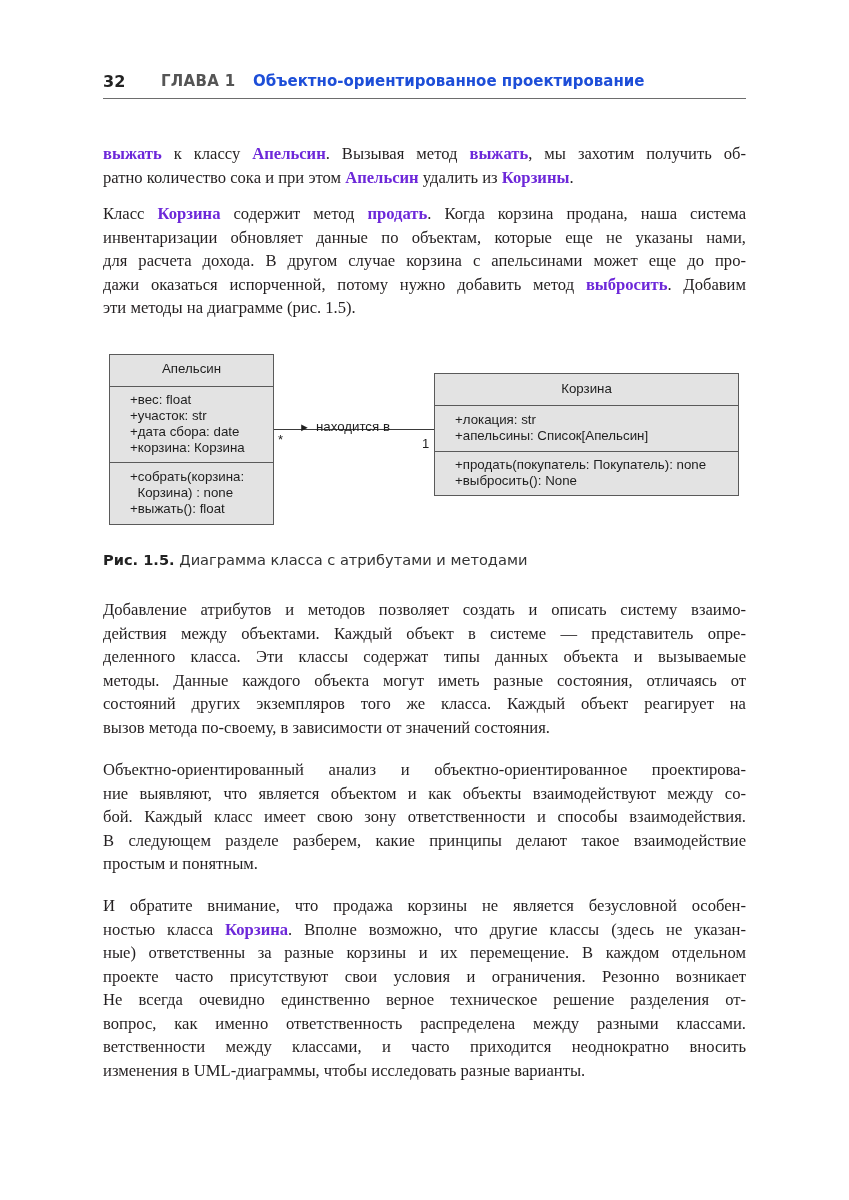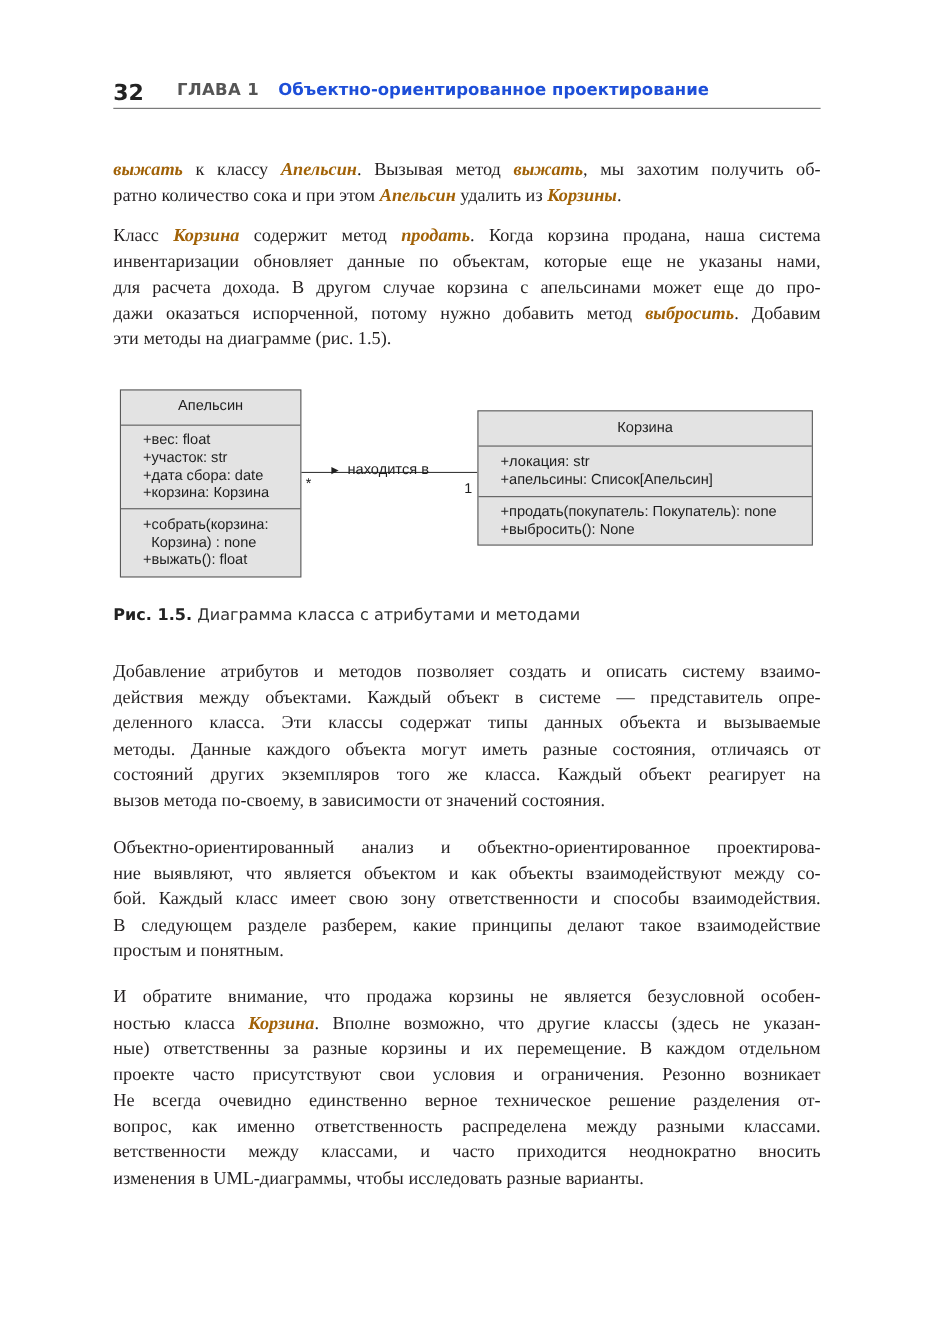--- a/index.html
+++ b/index.html
@@ -10,34 +10,34 @@
     overflow: hidden;
     color: #231f20;
   }
   .page-header {
     position: absolute; left: 103px; top: 68px; width: 643px; height: 30px;
     font-family: "DejaVu Sans", sans-serif;
     font-size: 15px;
     color: #333;
     border-bottom: 1.5px solid #6d6d6d;
   }
-  .page-header .num { position: absolute; left: 0; top: 4px; font-weight: bold; color: #222; font-size: 20px; }
+  .page-header .num { position: absolute; left: 0; top: 4px; font-weight: bold; color: #222; font-size: 16px; }
   .page-header .chap { position: absolute; left: 58px; top: 4px; color: #555; font-weight: bold; letter-spacing: 0.3px; }
   .page-header .title { position: absolute; left: 150px; top: 4px; color: #1d4ed8; font-weight: bold; }
 
   .para {
     position: absolute; left: 103px; width: 643px;
     font-family: "Liberation Serif", "DejaVu Serif", serif;
     font-size: 16.6px;
     line-height: 23.5px;
     text-align: justify;
     color: #231f20;
     margin: 0;
   }
-  .para b { font-weight: bold; color: #a16207; font-style: italic; }
+  .para b { font-weight: bold; color: #6d28d9; }
   .line { display: block; text-align: justify; text-align-last: justify; white-space: nowrap; }
   .line.last { text-align-last: left; }
 
   
   .uml-box {
     position: absolute;
     background: #e3e3e3;
     border: 1.3px solid #5a5a5a;
     font-family: "Liberation Sans", "DejaVu Sans", sans-serif;
     font-size: 13.3px;

